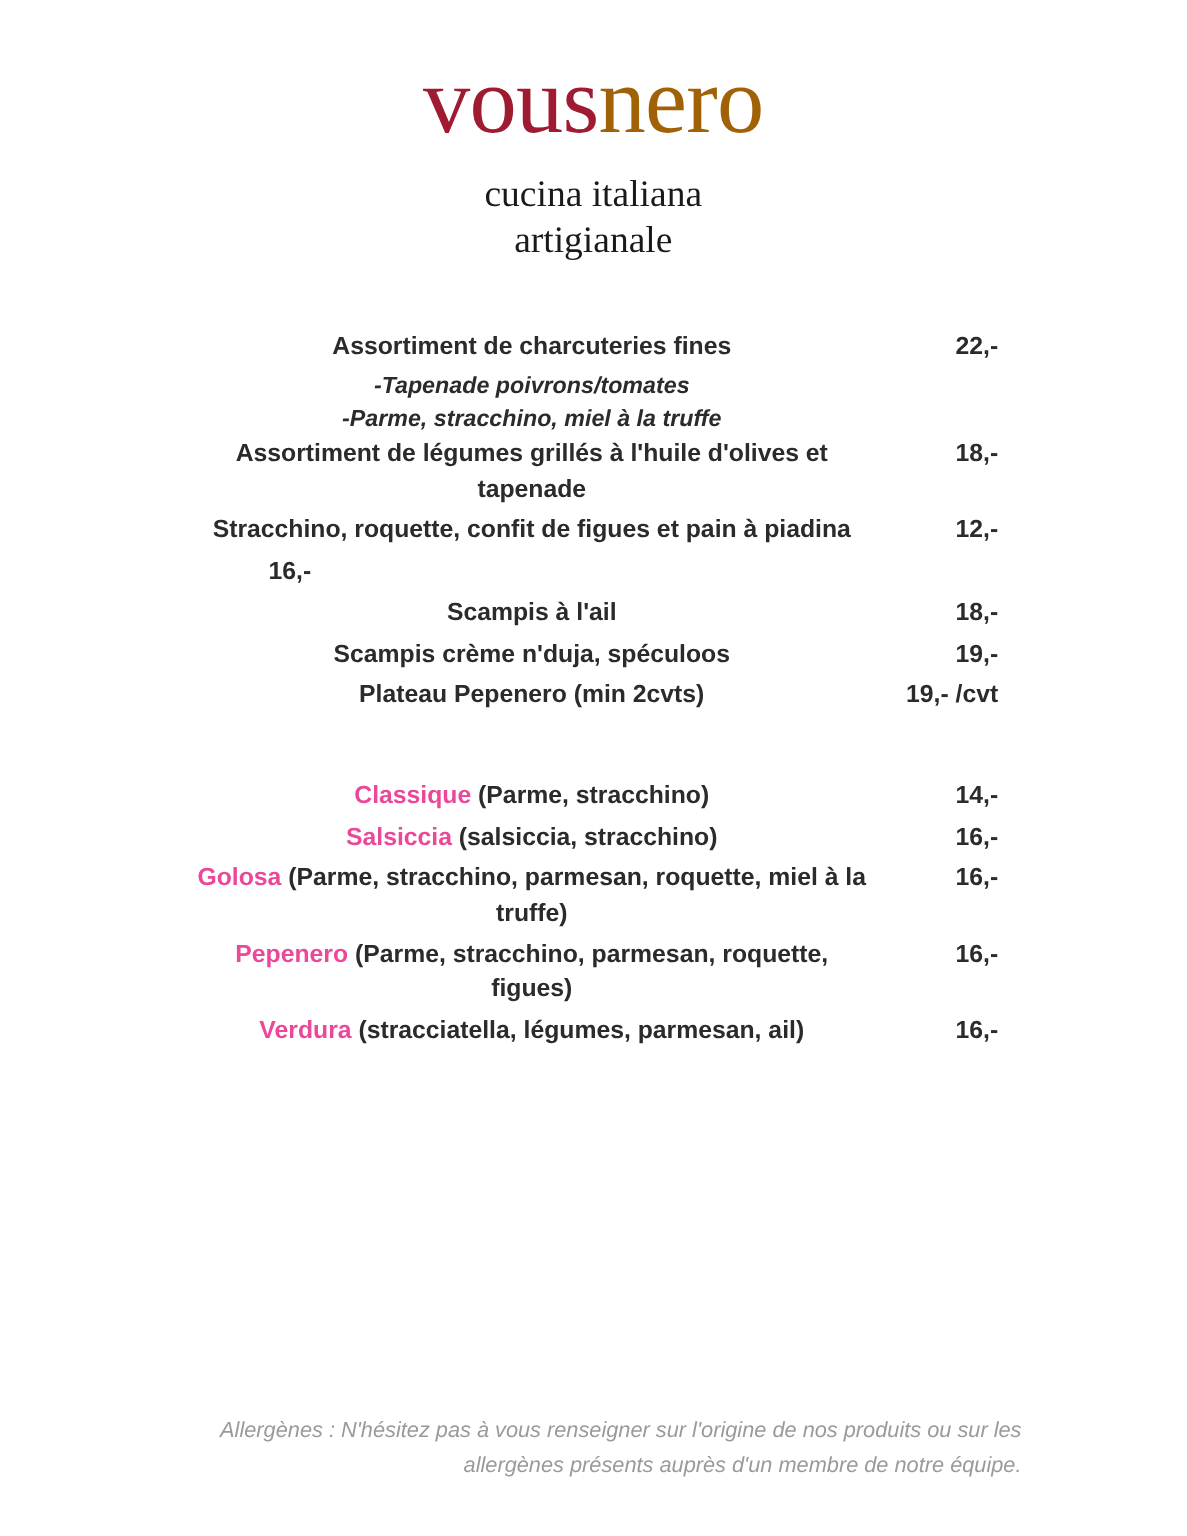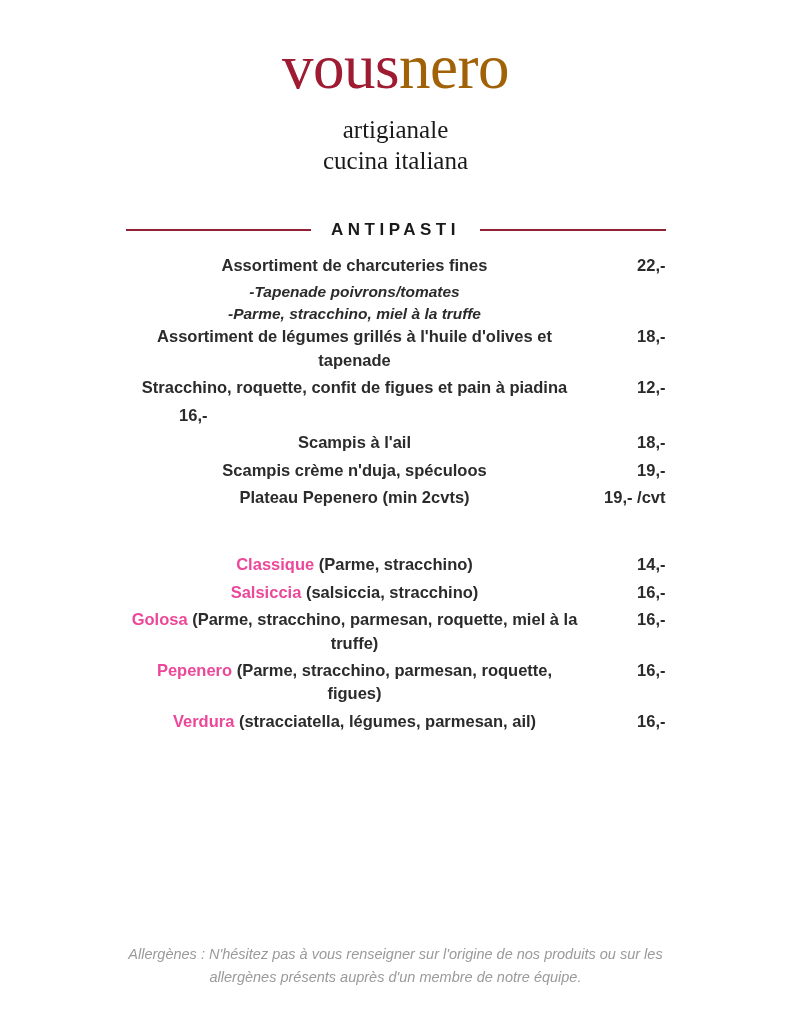--- a/index.html
+++ b/index.html
@@ -111,49 +111,44 @@
   }
 
   .dish-accent { color: #ec4899; }
 
   
   .allergen-note {
     position: absolute;
     left: 0;
     right: 0;
     bottom: 36px;
-    text-align: center;
+    text-align: right;
     font-style: italic;
     font-size: 14.5px;
     line-height: 1.55;
     color: #9a9a9a;
     padding: 0 110px;
   }
 </style>
 </head>
 <body>
 
 <div class="menu-page">
 
   <div class="brand-block">
     <div class="logo">
       <span class="logo-pepe">vous</span><span class="logo-nero">nero</span>
     </div>
     <div class="tagline">
+      <div>cucina italiana</div>
       <div>artigianale</div>
-      <div>cucina italiana</div>
     </div>
   </div>
 
   <div class="section section-antipasti">
-    <div class="section-head">
-      <span class="rule"></span>
-      <span class="section-title">ANTIPASTI</span>
-      <span class="rule"></span>
-    </div>
     <div class="items">
 
       <div class="item-row">
         <span class="item-name">Assortiment de charcuteries fines</span>
         <span class="item-price">22,-</span>
       </div>
 
 
       <div class="item-row sub-row">
         <span class="item-name">-Tapenade poivrons/tomates</span>

